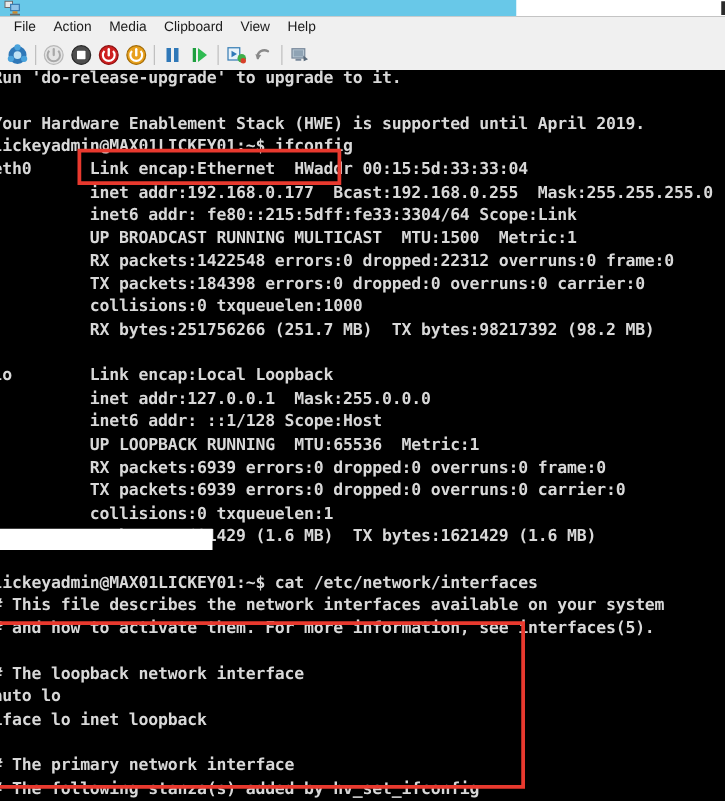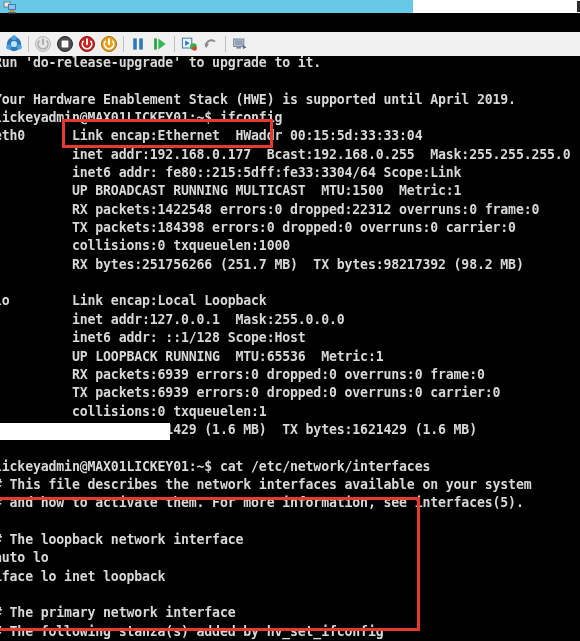--- a/index.html
+++ b/index.html
@@ -149,20 +149,30 @@
         <rect x="1" y="1" width="6" height="5" fill="#e8e8e8" stroke="#6a6a6a" stroke-width="0.8"></rect>
         <rect x="5" y="3" width="8" height="6" fill="#3a7fb5"></rect>
         <rect x="6" y="4" width="6" height="4" fill="#8fc4e8"></rect>
         <rect x="7" y="9" width="4" height="2" fill="#d08a2a"></rect>
         <rect x="5" y="11" width="8" height="1.4" fill="#6a6a6a"></rect>
       </svg>
     </div>
     <div class="titlebar-right-mark"></div>
   </div>
 
+  <div class="menubar">
+    <div class="menu-items">
+      <div class="menu-item">File</div>
+      <div class="menu-item">Action</div>
+      <div class="menu-item">Media</div>
+      <div class="menu-item">Clipboard</div>
+      <div class="menu-item">View</div>
+      <div class="menu-item">Help</div>
+    </div>
+  </div>
 
   <div class="toolbar">
 
     <div class="tb-btn">
       <svg width="18" height="18" viewBox="0 0 18 18">
         <circle cx="9" cy="9" r="7.2" fill="#2f78b8"></circle>
         <circle cx="9" cy="9" r="3.1" fill="#bfe2f4"></circle>
         <circle cx="9" cy="2.8" r="2.5" fill="#4aa3dc"></circle>
         <circle cx="14.3" cy="12" r="2.5" fill="#4aa3dc"></circle>
         <circle cx="3.7" cy="12" r="2.5" fill="#4aa3dc"></circle>

